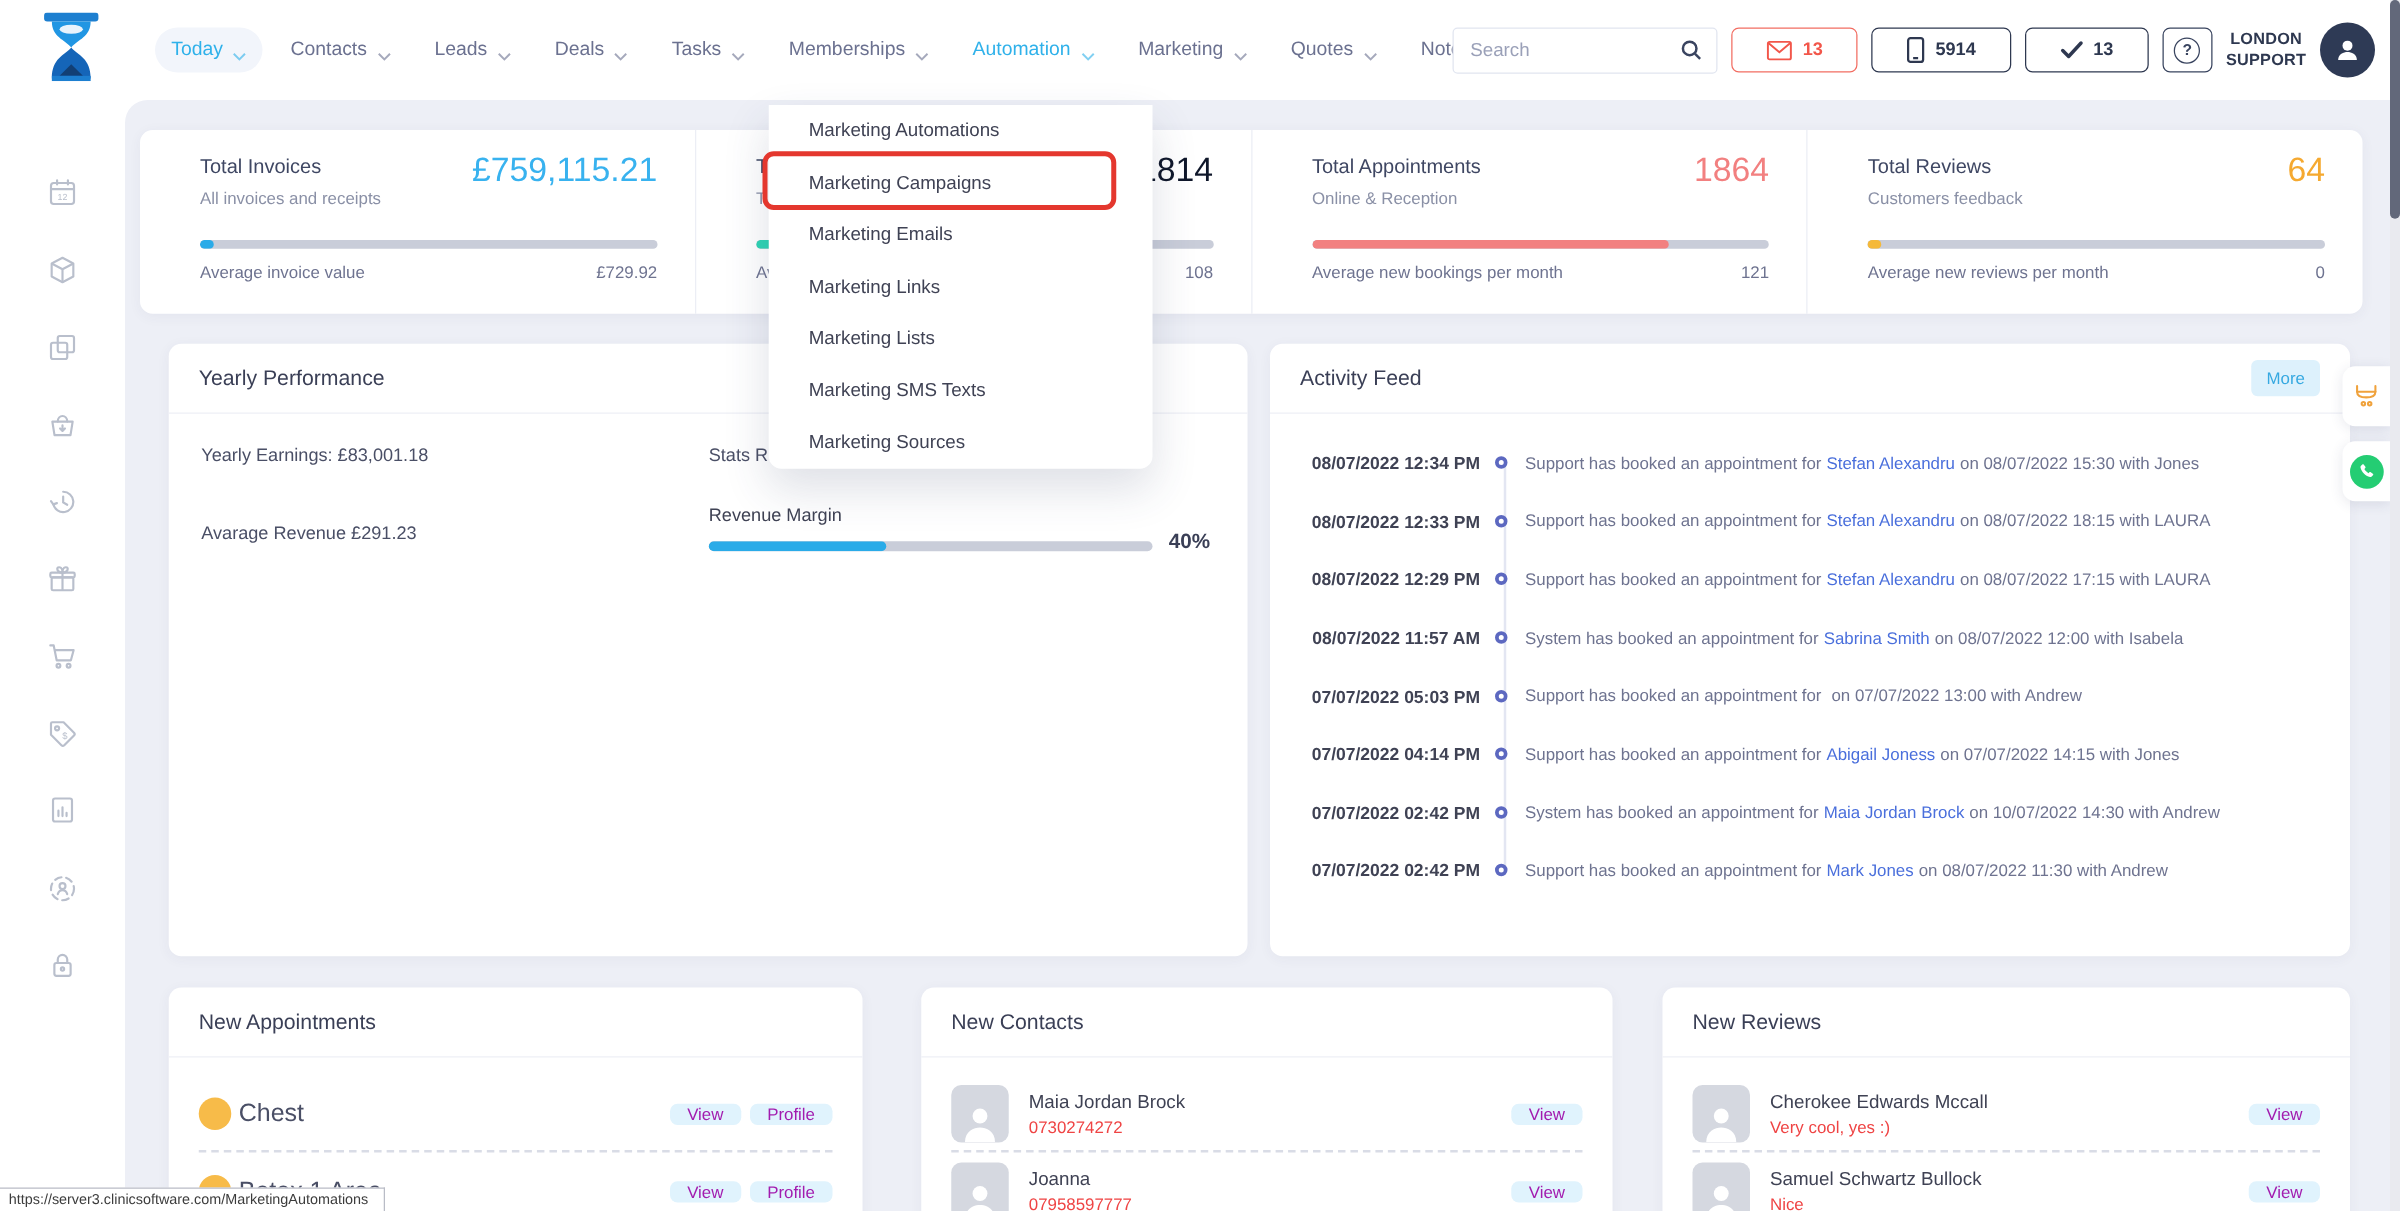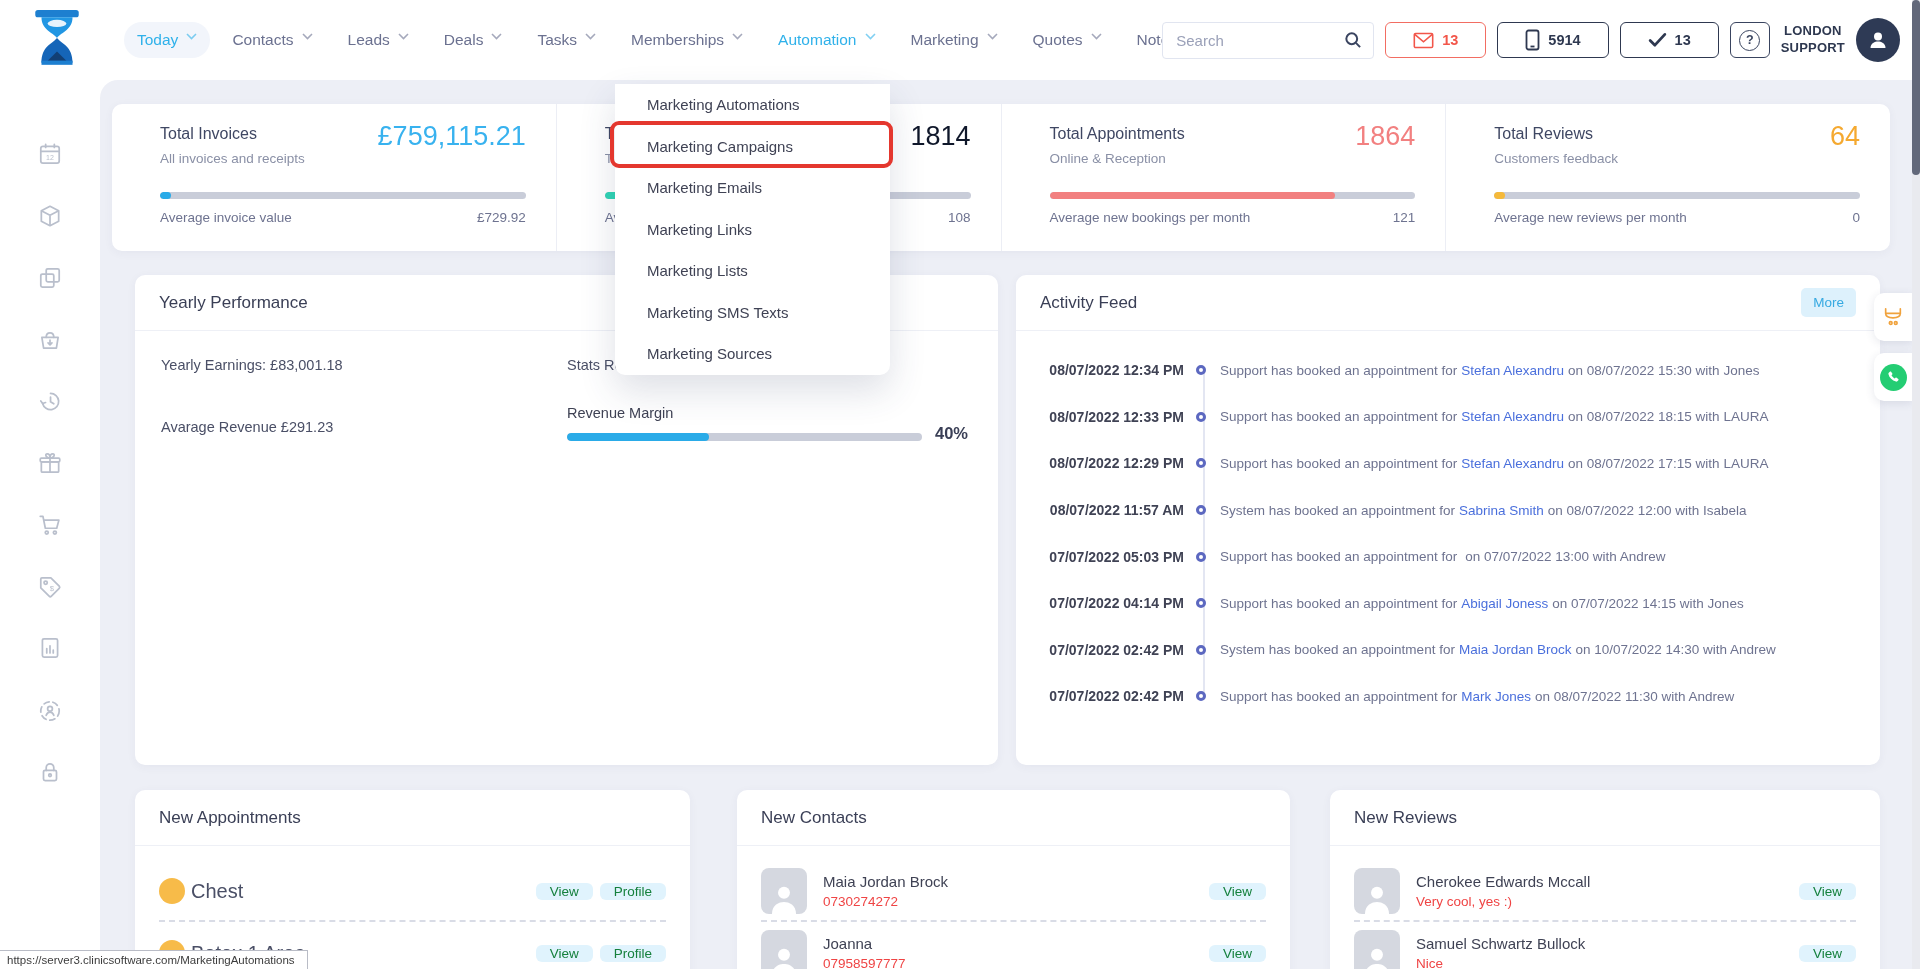--- a/index.html
+++ b/index.html
@@ -6,21 +6,21 @@
   html,body { margin:0; padding:0; }
   body {
     width:1920px; height:969px; overflow:hidden; position:relative;
     background:#ffffff; font-family:"Liberation Sans", sans-serif;
     -webkit-font-smoothing:antialiased;
   }
   
   .topbar { position:absolute; left:0; top:0; width:1920px; height:80px; background:#fff; z-index:50; }
   .logo { position:absolute; left:32px; top:10px; width:50px; height:60px; }
   .nav { position:absolute; left:124px; top:0; height:80px; display:flex; align-items:center; gap:9px; }
-  .nav-item { display:flex; align-items:flex-start; gap:8px; padding:9px 13px; color:#6b7190; font-size:15.5px; font-weight:500; cursor:pointer; white-space:nowrap; }
+  .nav-item { display:flex; align-items:flex-end; gap:8px; padding:9px 13px; color:#6b7190; font-size:15.5px; font-weight:500; cursor:pointer; white-space:nowrap; }
   .nav-item.active { color:#2fb1ea; }
   .nav-item.pill { background:#f2f5fb; border-radius:22px; }
   .chev { opacity:.6; margin-top:2px; }
   .top-right { position:absolute; right:20px; top:0; height:80px; display:flex; align-items:center; gap:11px; z-index:55; }
   .search-box { width:212px; height:37px; border:1px solid #e1e5f0; border-radius:4px; display:flex; align-items:center; background:#fff; }
   .search-box input { flex:1; min-width:0; border:none; outline:none; padding:0 4px 0 13px; font-size:15px; color:#3f4254; font-family:inherit; background:transparent; }
   .search-box input::placeholder { color:#9aa0b8; }
   .search-btn { width:40px; height:100%; display:flex; align-items:center; justify-content:center; cursor:pointer; background:none; border:none; }
   .tb-badge { height:36px; border:1.5px solid #2e3850; border-radius:6px; display:flex; align-items:center; gap:8px; padding:0 27px; color:#2e3850; font-size:14.5px; font-weight:700; cursor:pointer; background:#fff; font-family:inherit; }
   .tb-badge.red { border-color:#f26d62; color:#f2564a; }
@@ -68,28 +68,28 @@
   .feed-link { color:#4a6fdc; text-decoration:none; cursor:pointer; }
   
   .appts { left:135px; top:790px; width:555px; height:230px; }
   .conts { left:737px; top:790px; width:553px; height:230px; }
   .revs  { left:1330px; top:790px; width:550px; height:230px; }
   .brow { position:absolute; left:24px; right:24px; height:62px; display:flex; align-items:center; }
   .brow.r1 { top:70px; } .brow.r2 { top:132px; }
   .dash-sep { position:absolute; left:24px; right:24px; top:130px; border-top:2px dashed #d9dce6; }
   .dot-orange { width:26px; height:26px; border-radius:50%; background:#f7bb49; flex:none; }
   .appt-label { margin-left:6px; font-size:20px; color:#4a4f66; }
-  .btn-sm { background:#e0f3fd; color:#15803d; font-size:13.5px; font-weight:500; border:none; border-radius:6px; padding:1px 14px; cursor:pointer; font-family:inherit; }
+  .btn-sm { background:#e0f3fd; color:#a21caf; font-size:13.5px; font-weight:500; border:none; border-radius:6px; padding:1px 14px; cursor:pointer; font-family:inherit; }
   .btn-group { margin-left:auto; display:flex; gap:7px; }
   .ph-avatar { width:46px; height:46px; border-radius:8px; background:#d5d8e0; flex:none; display:flex; align-items:flex-end; justify-content:center; overflow:hidden; }
   .person-meta { margin-left:16px; display:flex; flex-direction:column; gap:4px; }
   .person-name { font-size:15px; color:#3f4254; font-weight:500; }
   .person-sub { font-size:13.5px; color:#ef4444; }
   
-  .dropdown { position:absolute; left:615px; top:84px; width:275px; height:291px; background:#fff; border-radius:0 0 10px 10px; box-shadow:0 16px 36px rgba(50,60,100,0.16); z-index:80; }
+  .dropdown { position:absolute; left:615px; top:84px; width:307px; height:291px; background:#fff; border-radius:0 0 10px 10px; box-shadow:0 16px 36px rgba(50,60,100,0.16); z-index:80; }
   .dd-item { height:41.5px; display:flex; align-items:center; padding-left:32px; font-size:15px; color:#3f4254; font-weight:500; cursor:pointer; }
   .red-box { position:absolute; left:610px; top:121px; width:283px; height:47px; border:4px solid #e4372e; border-radius:9px; z-index:90; pointer-events:none; }
   
   .float-btn { position:absolute; right:8px; width:38px; height:48px; background:#fff; border-radius:10px 0 0 10px; box-shadow:0 2px 10px rgba(50,60,100,0.12); display:flex; align-items:center; justify-content:center; z-index:60; cursor:pointer; }
   .fb-cart { top:293px; } .fb-phone { top:353px; }
   .phone-circle { width:27px; height:27px; border-radius:50%; background:#24cd73; display:flex; align-items:center; justify-content:center; }
   
   .status-tip { position:absolute; left:0; top:950px; width:308px; height:19px; background:#fff; border:1px solid #b9bcc6; border-left:none; border-bottom:none; font-size:11.5px; color:#3c3c3c; display:flex; align-items:center; padding:0 7px; z-index:200; white-space:nowrap; overflow:hidden; }
   .scroll-track { position:absolute; right:0; top:0; width:8px; height:969px; background:#e9eaef; z-index:210; }
   .scroll-thumb { position:absolute; right:0; top:0; width:8px; height:175px; background:#62687a; border-radius:4px; }

